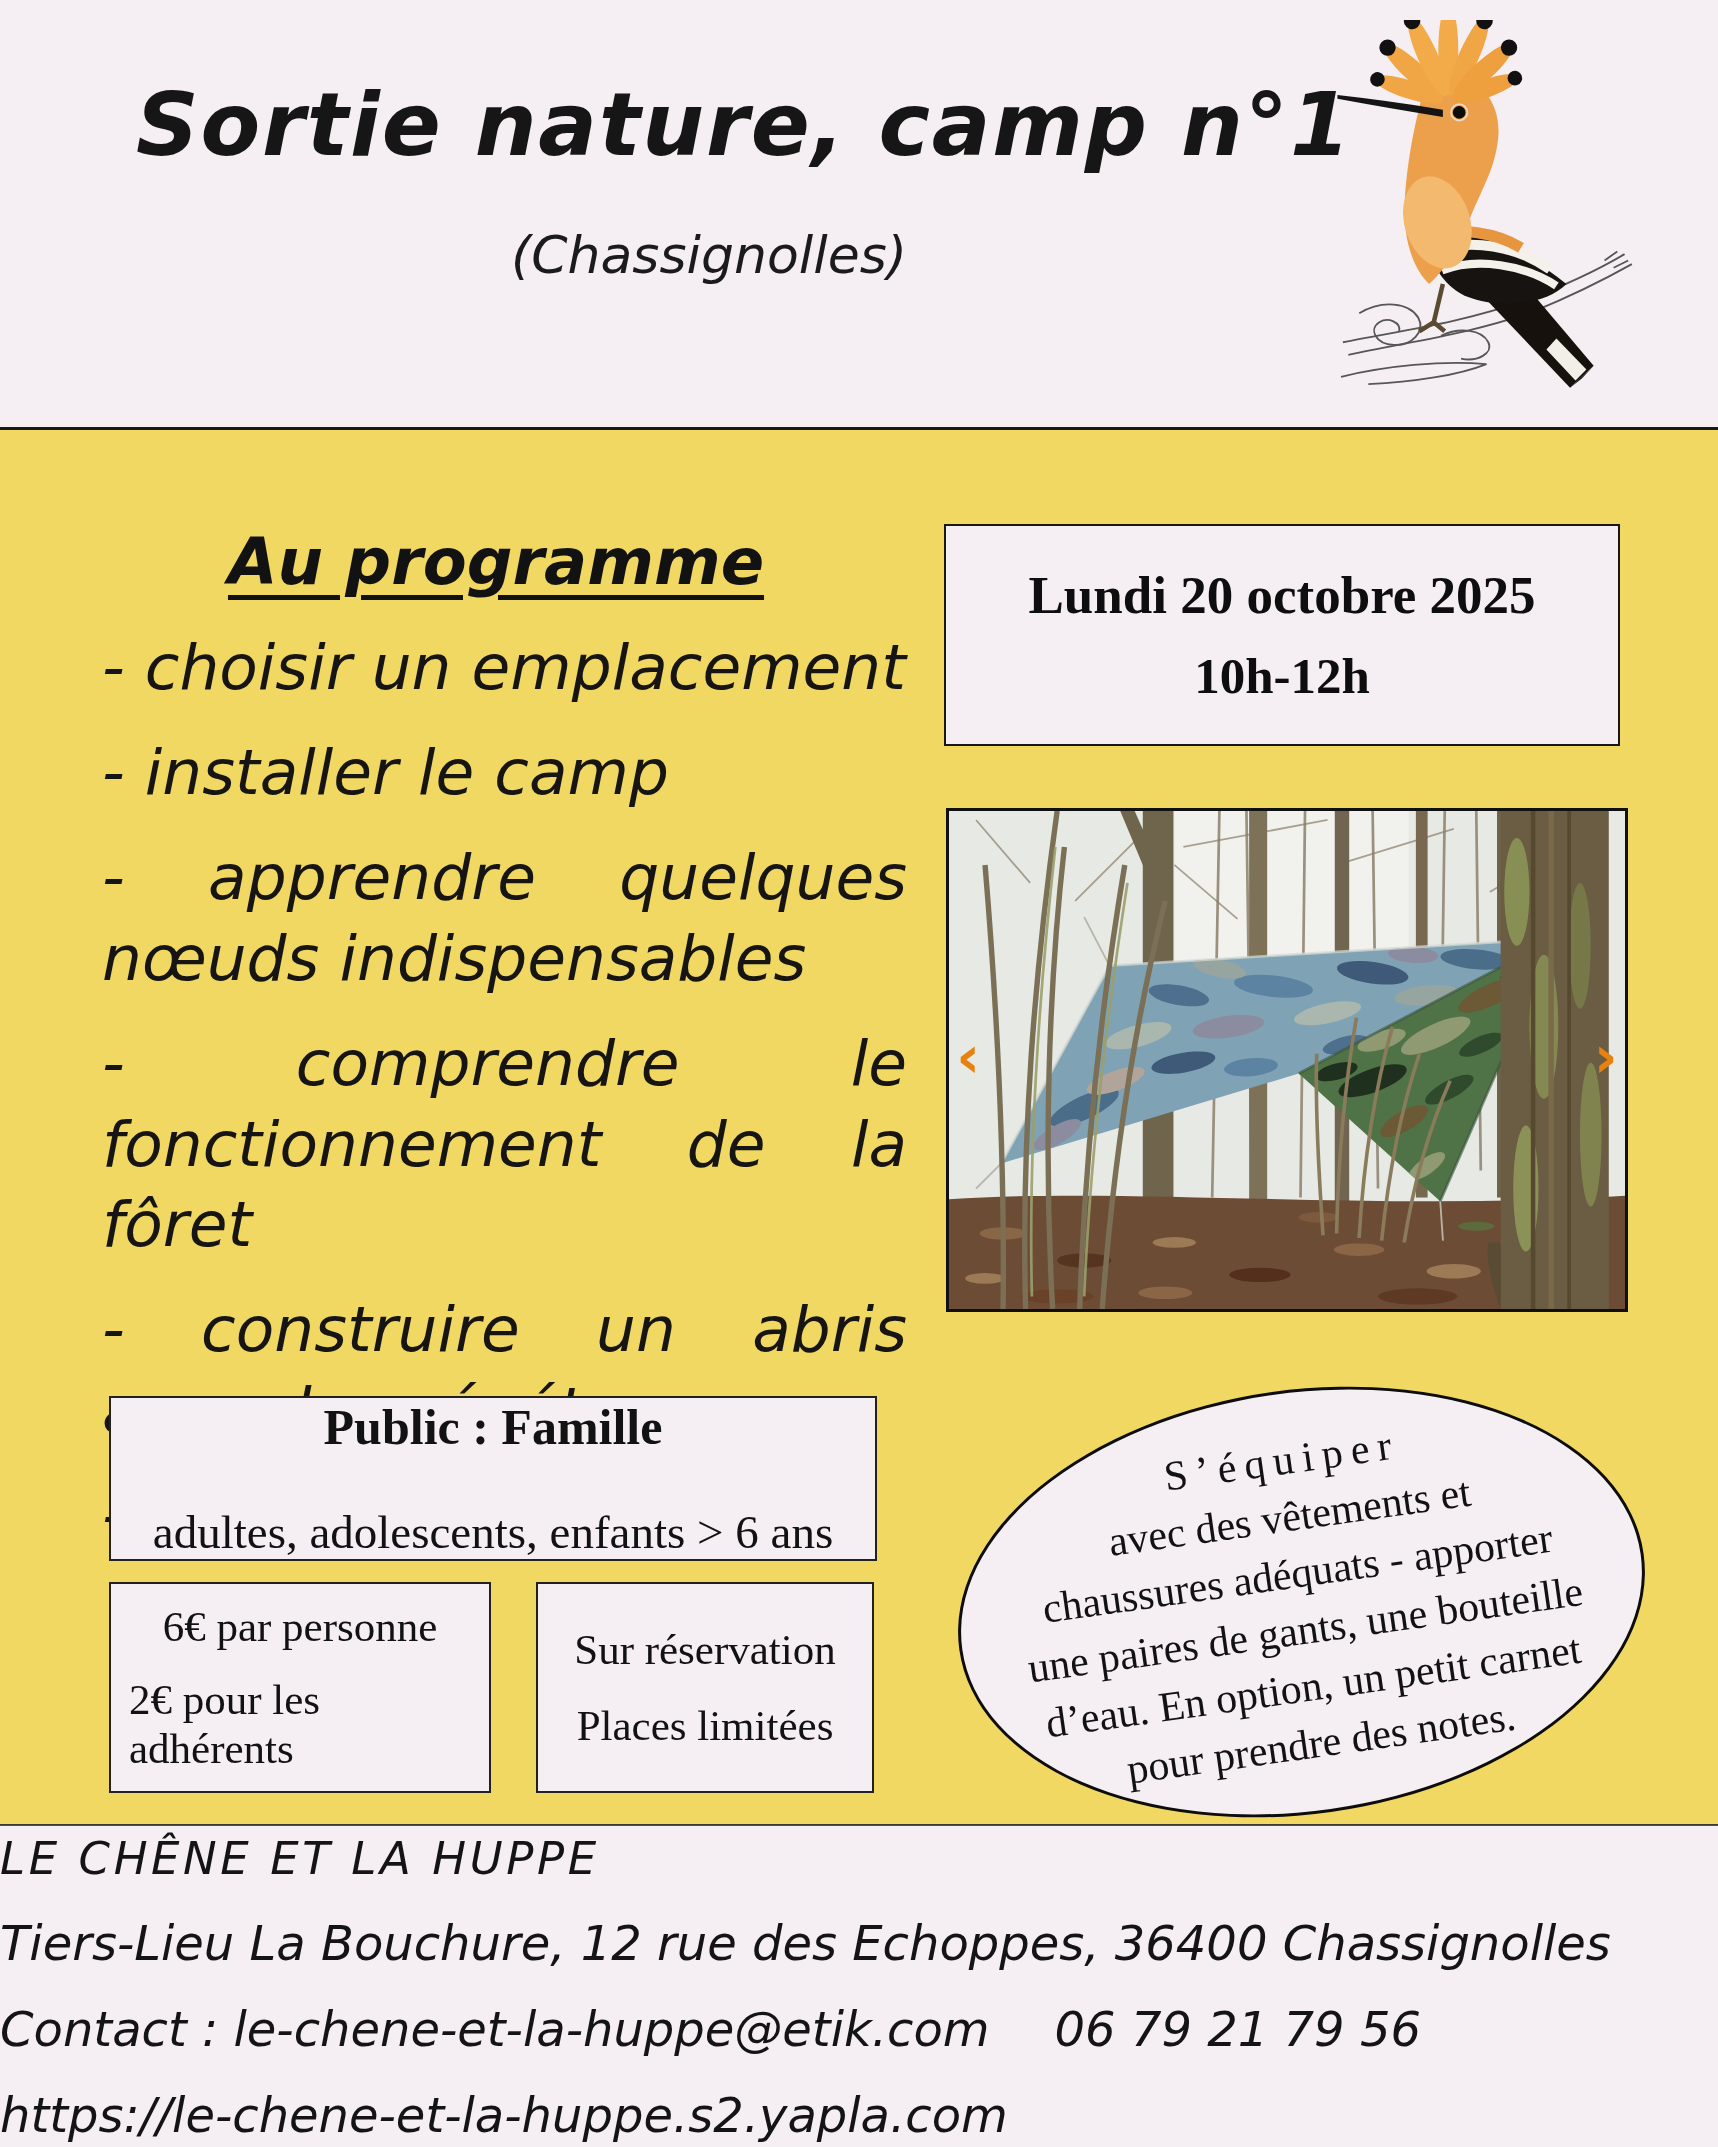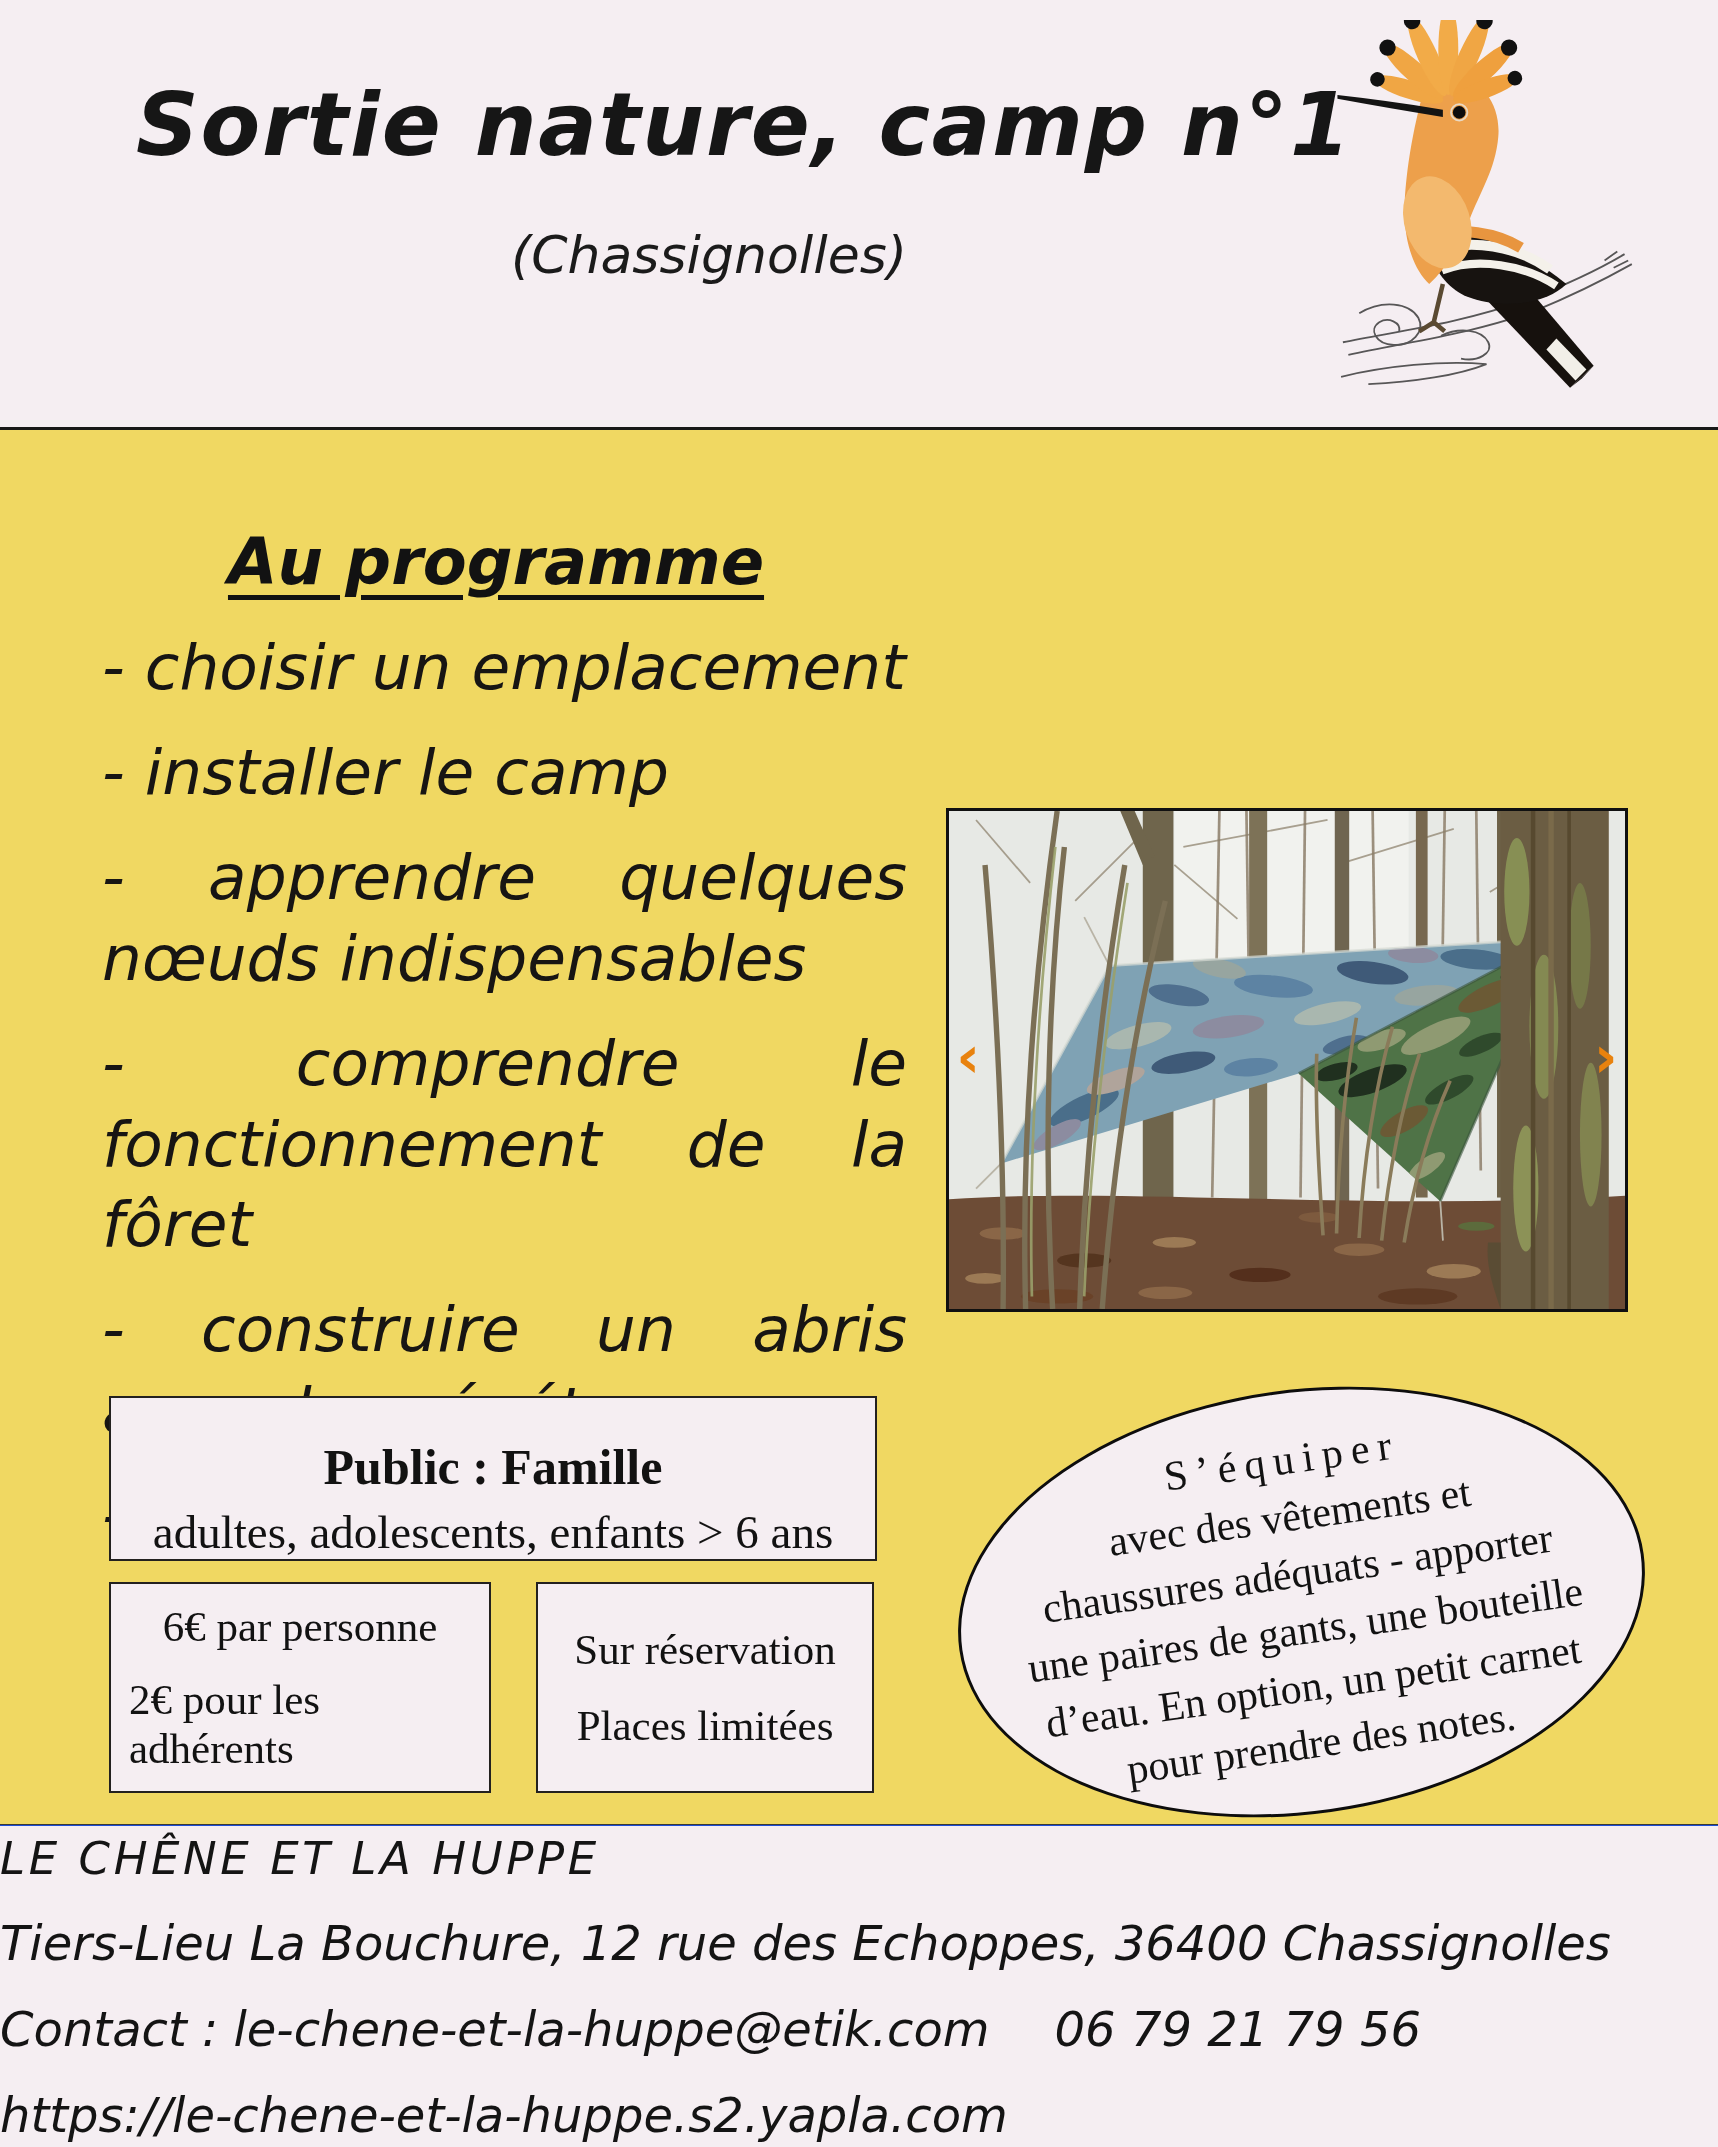--- a/index.html
+++ b/index.html
@@ -54,21 +54,21 @@
   .carousel-arrow{
     position:absolute;top:50%;transform:translateY(-55%);
     font-size:58px;font-weight:bold;color:#e8820e;line-height:1;cursor:pointer;
     font-family:"DejaVu Sans",sans-serif;
   }
   .arrow-prev{left:7.3px;}
   .arrow-next{right:7.3px;}
   .audience-box{
     position:absolute;left:109px;top:966px;width:768px;height:165px;
     background:#f5eef2;border:2.7px solid #23211f;box-sizing:border-box;
-    display:flex;flex-direction:column;align-items:center;justify-content:flex-end;gap:9px;
+    display:flex;flex-direction:column;align-items:center;justify-content:space-between;gap:9px;
   }
   .audience-title{font-family:"Liberation Serif","DejaVu Serif",serif;font-weight:bold;font-size:50px;}
   .audience-sub{font-family:"Liberation Serif","DejaVu Serif",serif;font-size:47px;}
   .price-box{
     position:absolute;top:1152px;background:#f5eef2;border:2.7px solid #23211f;box-sizing:border-box;
     display:flex;flex-direction:column;align-items:center;justify-content:center;gap:23.6px;
     text-align:left;
   }
   .price-box-1{left:109px;width:382px;height:211px;}
   .price-box-2{left:536px;width:338px;height:211px;gap:27px;}
@@ -172,20 +172,24 @@
 
     <div class="program-list">
       <p class="program-item">- choisir un emplacement</p>
       <p class="program-item">- installer le camp</p>
       <p class="program-item">- apprendre quelques nœuds indispensables</p>
       <p class="program-item">- comprendre le fonctionnement de la fôret</p>
       <p class="program-item">- construire un abris avec des végétaux</p>
       <p class="program-item">- plier le camp</p>
     </div>
 
+    <div class="date-box">
+      <div class="date-line">Lundi 20 octobre 2025</div>
+      <div class="time-line">10h-12h</div>
+    </div>
 
     <div class="photo">
       <svg viewBox="0 0 750 554" preserveAspectRatio="none">
         <defs>
           <clipPath id="blueFace">
               <polygon points="58,392 178,172 672,142 388,292"></polygon>
             </clipPath>
           <clipPath id="greenFace">
               <polygon points="672,142 388,292 545,434"></polygon>
             </clipPath>

